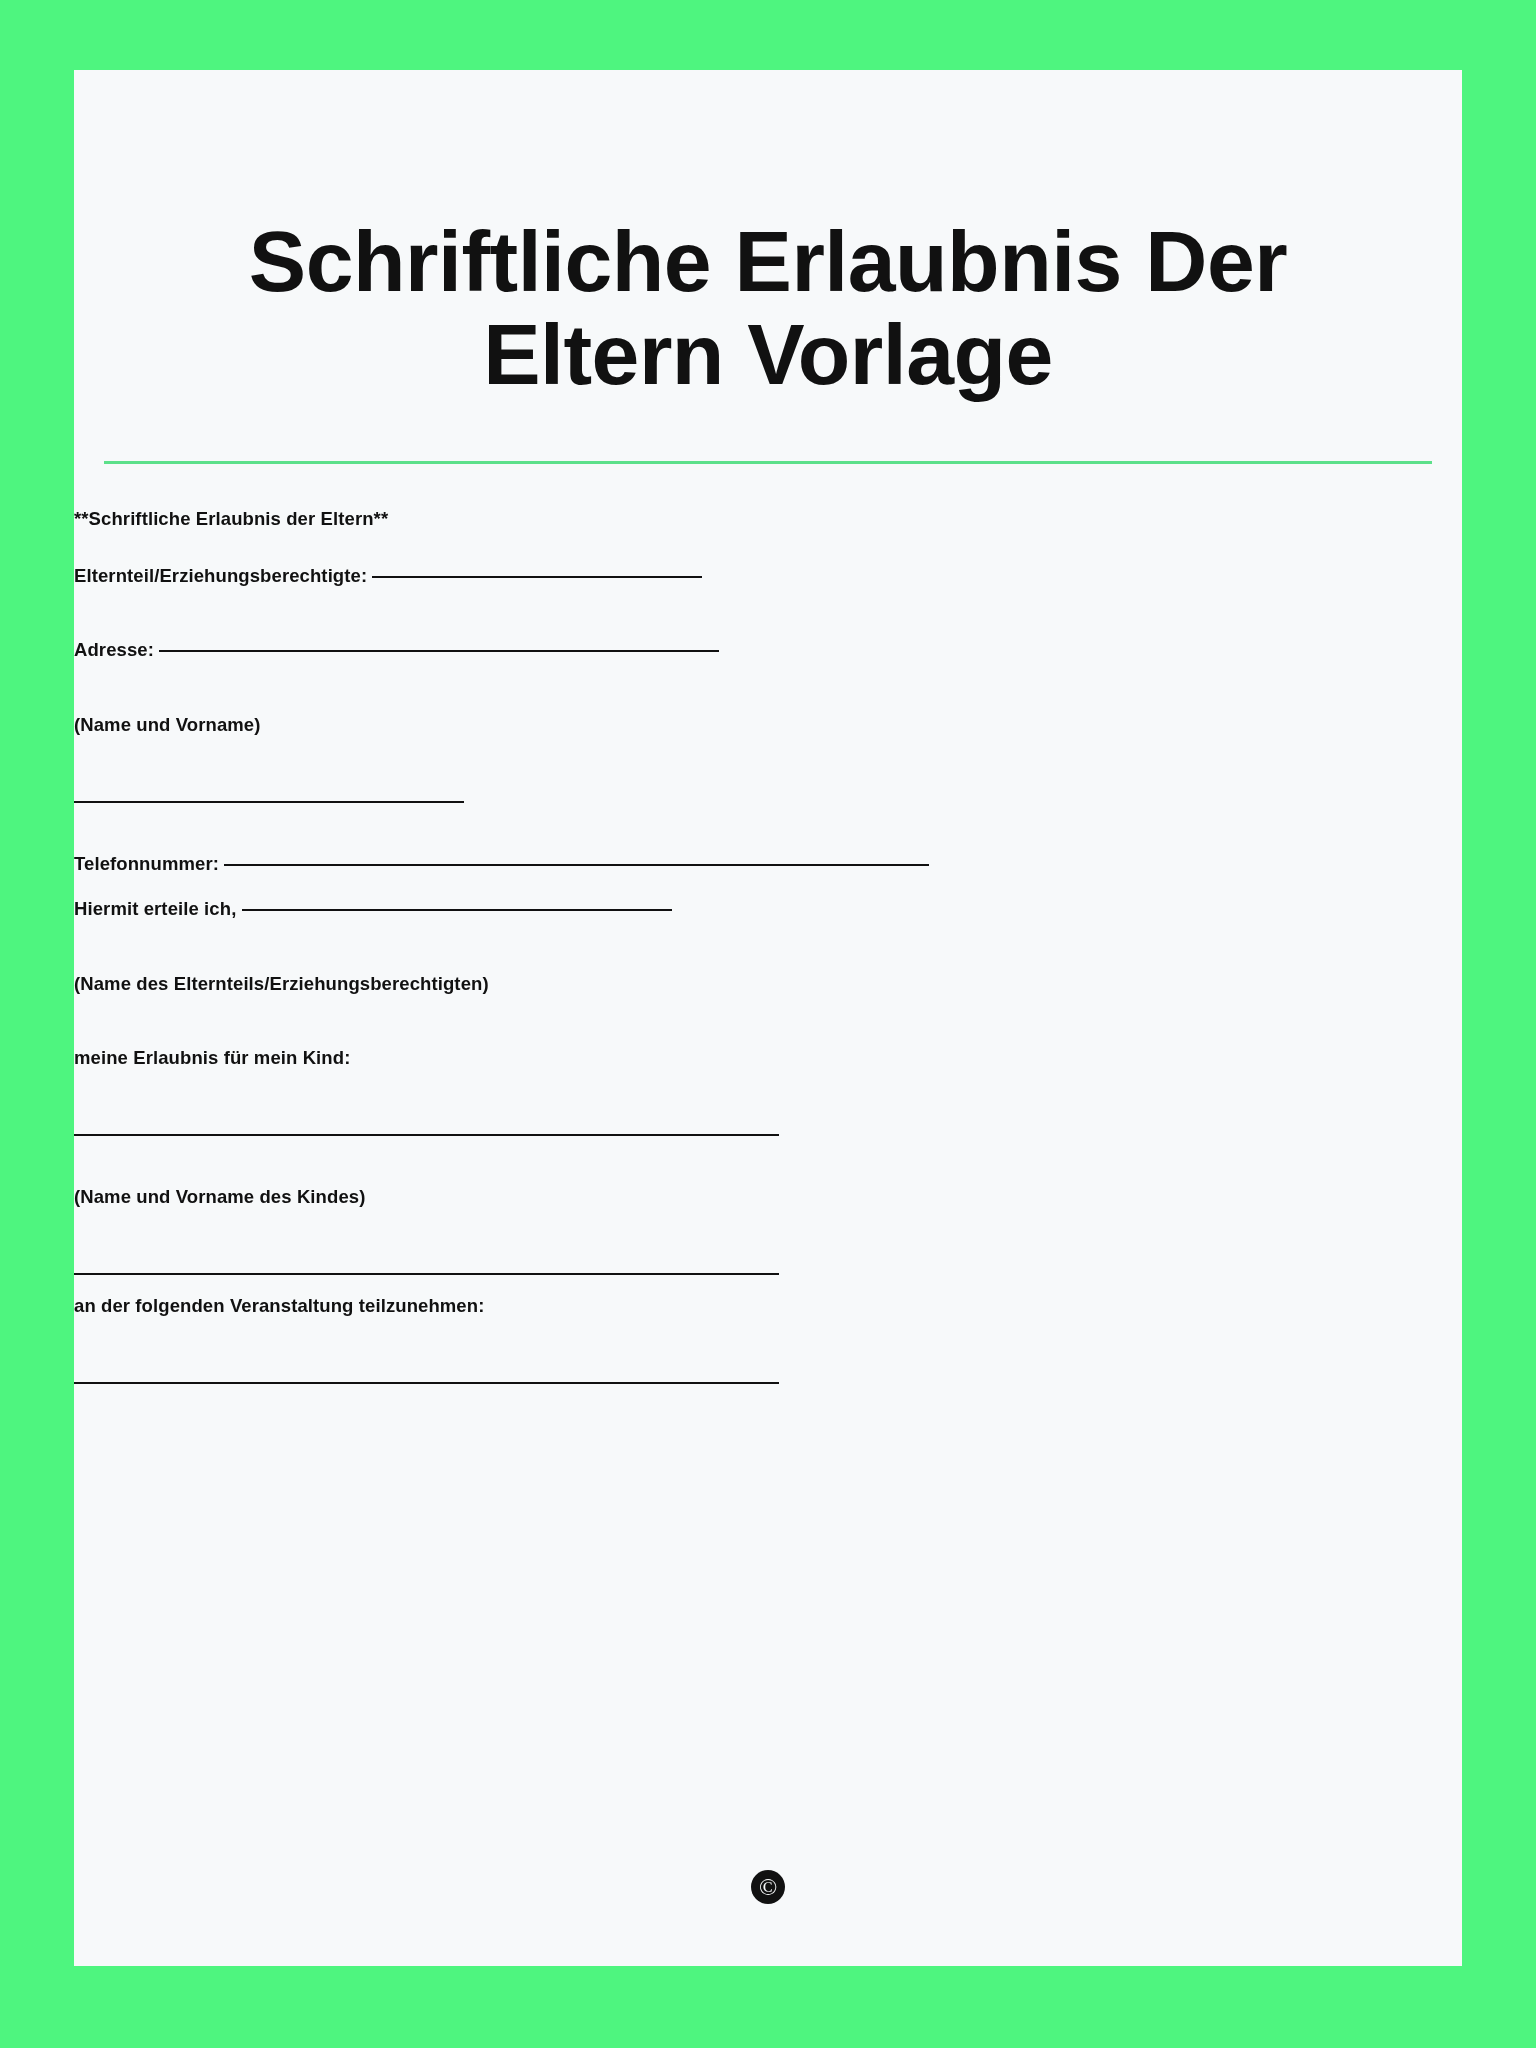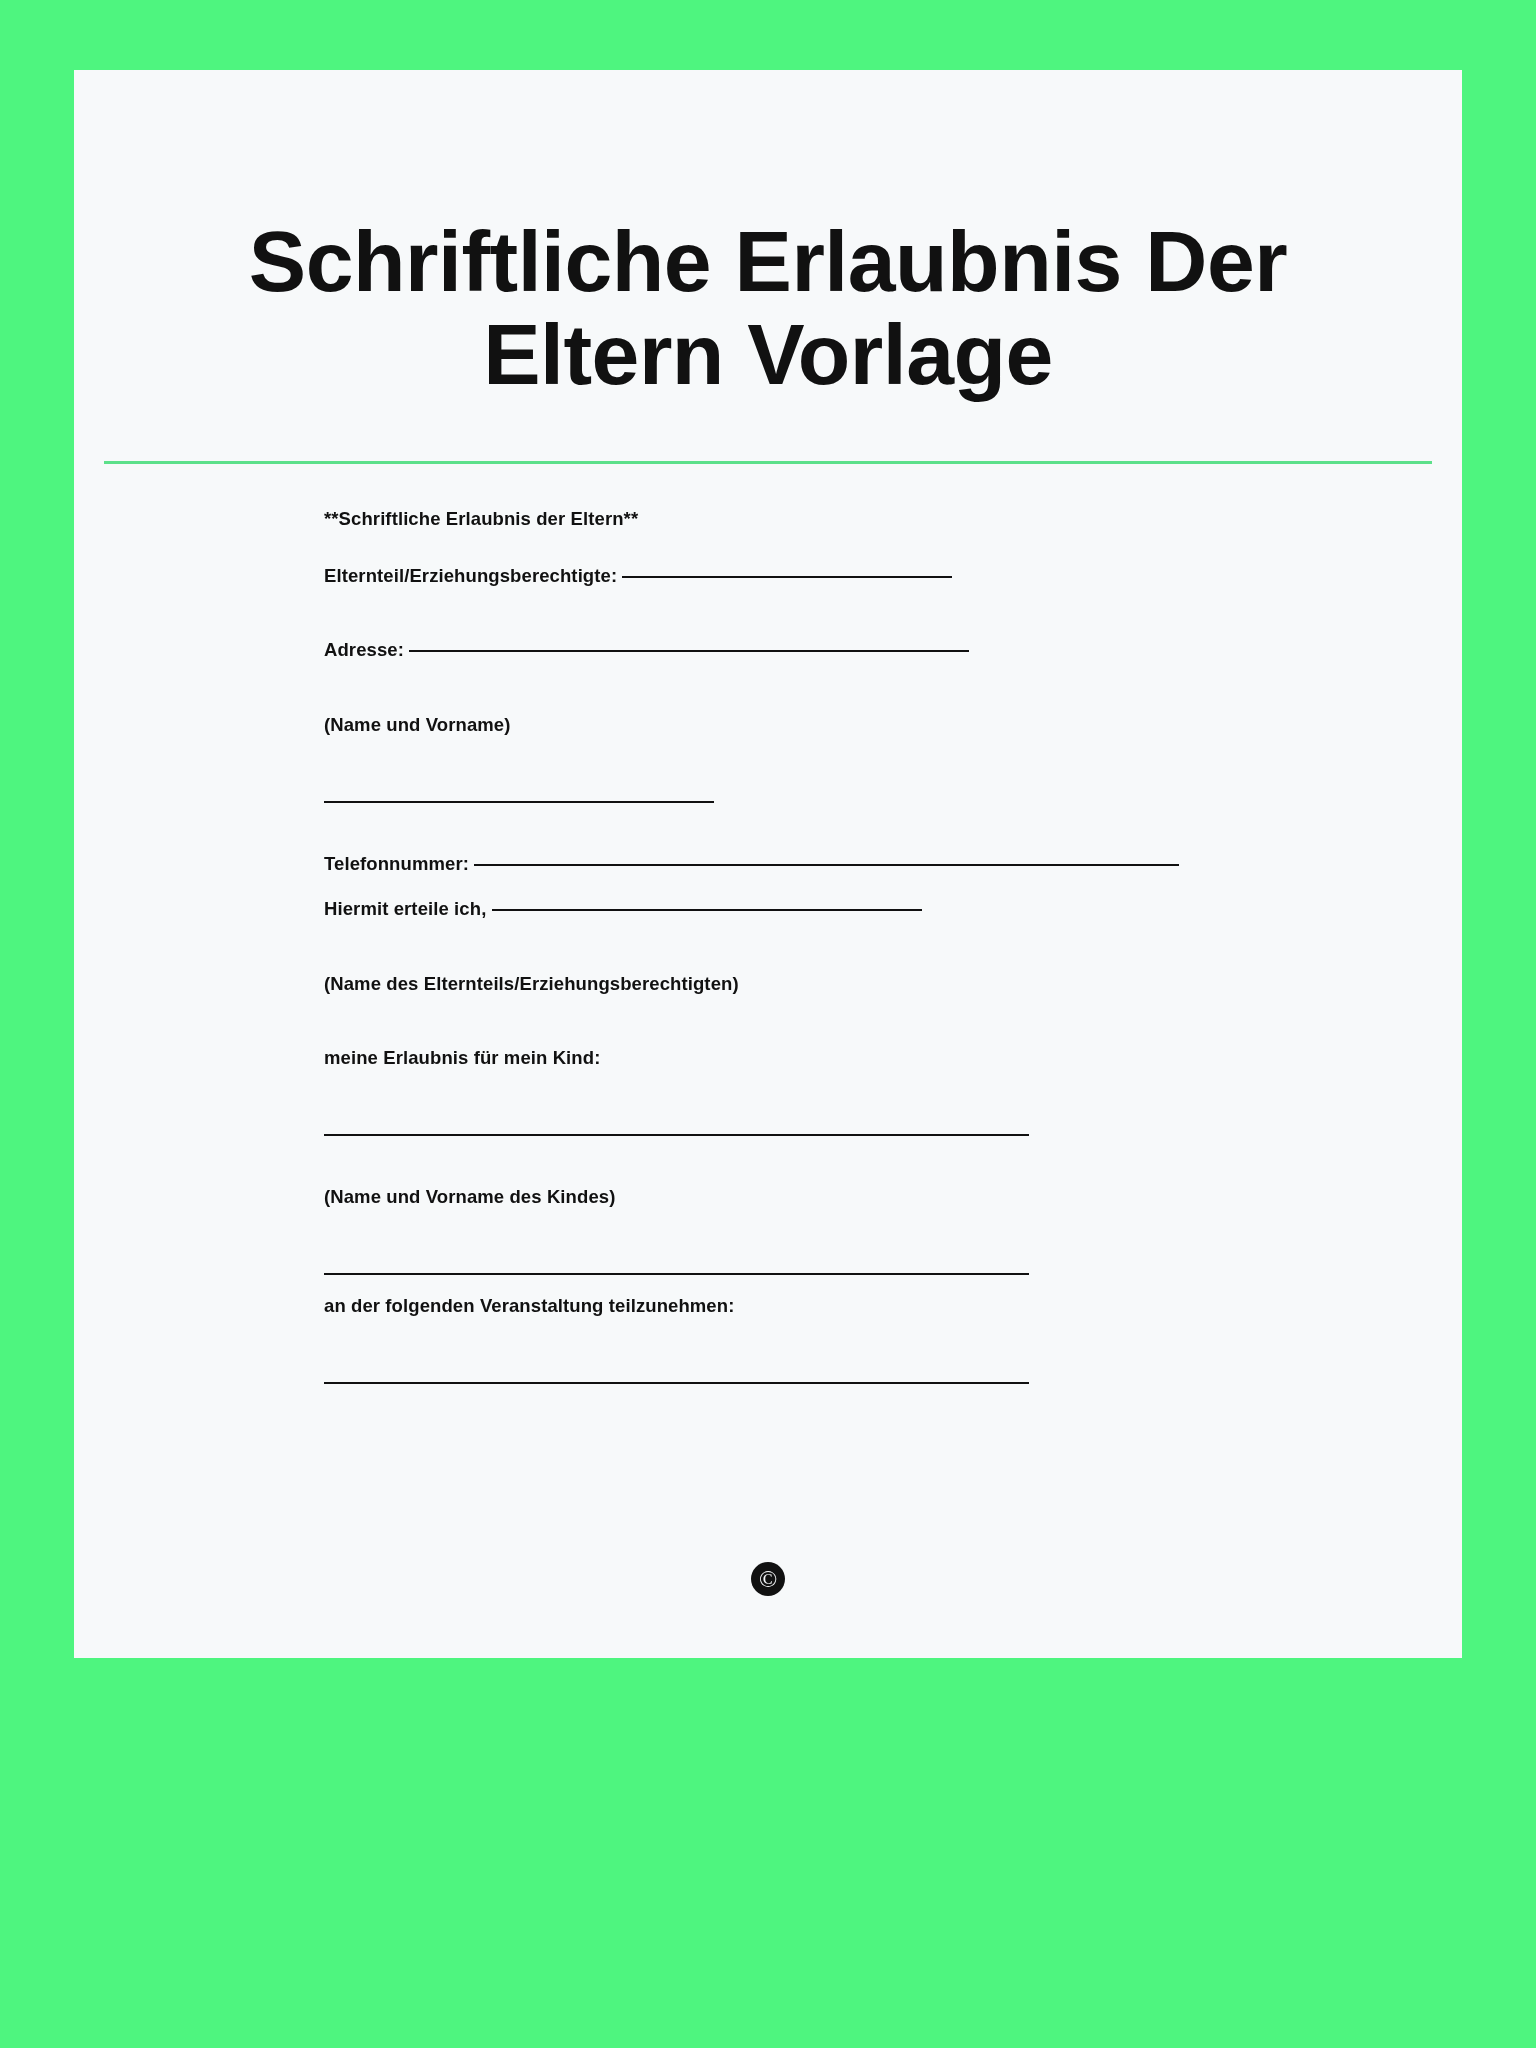--- a/index.html
+++ b/index.html
@@ -11,21 +11,21 @@
     height: 2048px;
     background: #4ef57f;
     font-family: "Liberation Sans", sans-serif;
     overflow: hidden;
   }
   .page {
     position: absolute;
     left: 74px;
     top: 70px;
     width: 1388px;
-    height: 1588px;
+    height: 1896px;
     background: #f7f9fa;
     box-sizing: border-box;
   }
   .title {
     margin: 0;
     padding: 145px 60px 0 60px;
     font-size: 86px;
     line-height: 1.08;
     font-weight: bold;
     color: #111111;
@@ -34,21 +34,20 @@
   }
   .divider {
     margin: 60px 30px 0 30px;
     height: 3px;
     background: #5ce08a;
   }
   .body-wrap {
     padding: 42px 0 0 0;
   }
   .doc-block {
-    margin-left: 250px;
     width: 900px;
   }
   .line {
     font-size: 18.5px;
     font-weight: bold;
     color: #111111;
     line-height: 1.45;
     letter-spacing: 0.1px;
   }
   .gap-lg { margin-top: 48px; }

